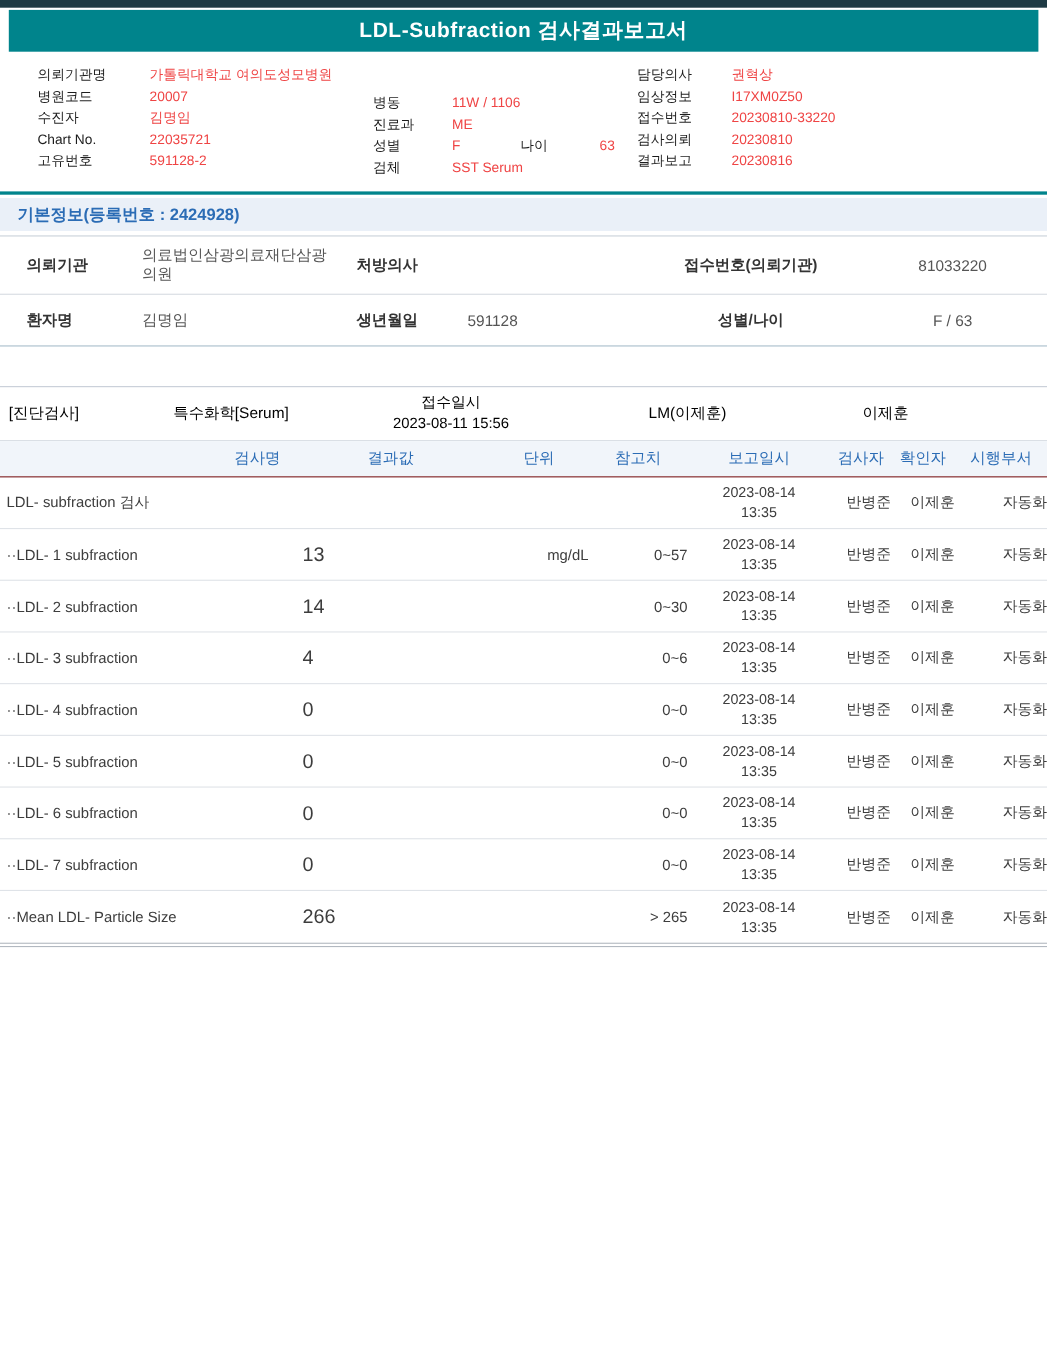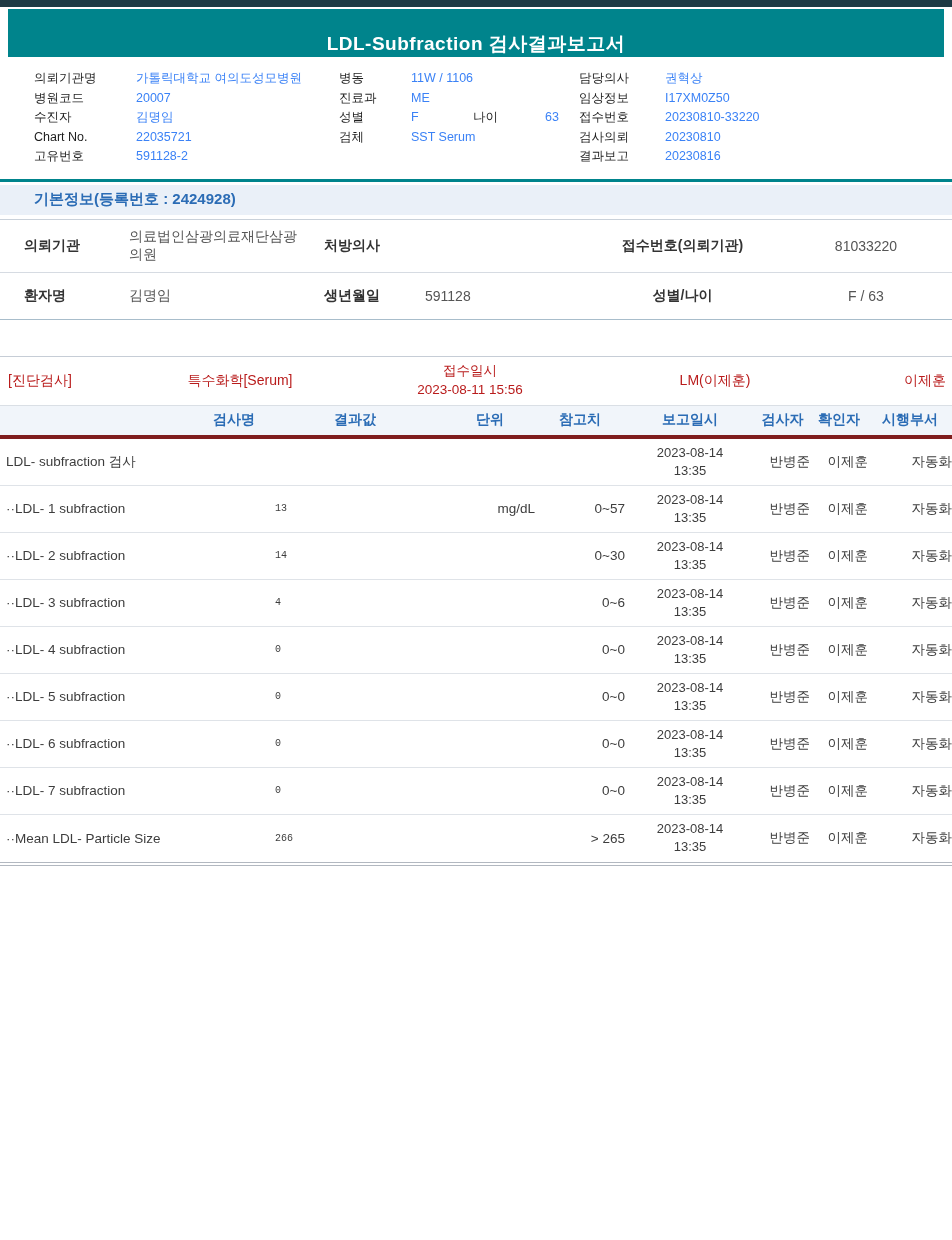--- a/index.html
+++ b/index.html
@@ -6,86 +6,86 @@
   html, body { background: #fff; }
   body {
     width: 952px;
     font-family: "Liberation Sans", "DejaVu Sans", sans-serif;
     color: #333;
   }
   .page { width: 952px; height: 1240px; background: #fff; overflow: hidden; }
 
   .top-strip { height: 7px; background: var(--topStrip, #1E3A44); }
   .title-bar {
-    height: 48px; margin: 2px 8px 0 8px;
+    height: 38px; margin: 2px 8px 0 8px;
     background: var(--teal, #00848C);
-    display: flex; align-items: flex-end; justify-content: center;
+    display: flex; align-items: center; justify-content: center;
   }
   .title-bar h1 { color: #fff; font-size: 19px; font-weight: bold; letter-spacing: .5px; }
 
   .header-info { display: flex; padding: 12px 0 10px 34px; font-size: 12.5px; }
   .hcol { display: flex; flex-direction: column; }
   .hcol-left { width: 305px; }
-  .hcol-mid { width: 240px; }
+  .hcol-mid { width: 240px; margin-top: 25px; }
   .hcol-right { flex: 1; }
   .hrow { display: flex; line-height: 19.5px; }
   .hlabel { font-weight: normal; color: #1d1d1d; flex-shrink: 0; }
   .hcol-left .hlabel { width: 102px; }
   .hcol-mid .hlabel { width: 72px; }
   .hcol-right .hlabel { width: 86px; }
-  .hvalue { color: #3b82f6; }
+  .hvalue { color: #ef4444; }
   .hvalue-short { width: 62px; }
   .hlabel-inline { width: 44px; }
 
   .teal-divider { height: 3px; background: var(--teal, #00848C); margin-top: 2px; }
   .section-bar {
     height: 30px; margin-top: 3px;
     background: var(--sectionBg, #EAF0F8);
-    display: flex; align-items: center; padding-left: 34px;
+    display: flex; align-items: center; padding-left: 16px;
     font-size: 15px; font-weight: bold; color: var(--headerBlue, #2B6CB5);
   }
 
   .ptable { margin-top: 4px; border-top: 1px solid #c9d1da; border-bottom: 1px solid #a8bdcb; }
   .prow {
     display: grid; grid-template-columns: 105px 195px 105px 180px 195px 172px;
     align-items: center; min-height: 46px; border-bottom: 1px solid #d6dbe2; font-size: 14px;
   }
   .prow:last-child { border-bottom: 0; }
   .pcell { padding-top: 8px; padding-bottom: 8px; }
   .plabel { font-weight: bold; color: #333; padding-left: 24px; }
   .pvalue { color: #555; padding-left: 24px; }
   .pval-ind { padding-left: 20px; }
   .pcenter { text-align: center; padding-left: 0; }
 
   .exam-row {
     margin-top: 36px;
     display: grid; grid-template-columns: 110px 200px 200px 230px 130px 82px;
     align-items: center; min-height: 50px;
     border-top: 1px solid #c6cdd6; border-bottom: 1px solid #dadfe5;
-    font-size: 14px; color: #b91c1c; text-align: center; gap: 30px;
+    font-size: 14px; color: #000000; text-align: center;
   }
   .e-left { text-align: left; padding-left: 8px; }
   .two-line span { display: block; line-height: 1.4; font-size: 13.5px; }
 
   .rhead {
     display: grid; grid-template-columns: 265px 180px 90px 90px 130px 55px 58px 84px;
     align-items: center; min-height: 33px;
-    background: #f1f5fa; border-bottom: 4px solid #7f1d1d;
-    font-size: 14px; font-weight: bold; color: var(--headerBlue, #2B6CB5); text-align: center;
+    background: #f1f5fa; border-bottom: 1px solid #7f1d1d;
+    font-size: 14px; font-weight: normal; color: var(--headerBlue, #2B6CB5); text-align: center;
   }
   .rhead .c0 { text-align: right; padding-right: 10px; }
   .results-body { border-bottom: 4px double #b2b8c0; }
   .rrow {
     display: grid; grid-template-columns: 265px 180px 90px 90px 130px 55px 58px 84px;
     align-items: center; min-height: 47px;
     border-bottom: 1px solid #dfe3e8; font-size: 13.5px; color: #3d3d3d;
   }
   .results-body .rrow:last-child { border-bottom: 0; }
   .cell-name { text-align: left; padding-left: 6px; }
-  .cell-value { text-align: left; padding-left: 10px; font-size: 10px; font-family: Liberation Mono, monospace; }
+  .cell-value { text-align: left; padding-left: 10px; font-size: 18px; }
   .cell-unit, .cell-ref, .cell-center { text-align: right; }
   .cell-date { text-align: center; }
   .cell-date .dline { display: block; line-height: 1.35; font-size: 13px; }
 </style>
 </head>
 <body>
 
 <div class="page">
 
   <div class="top-strip"></div>

